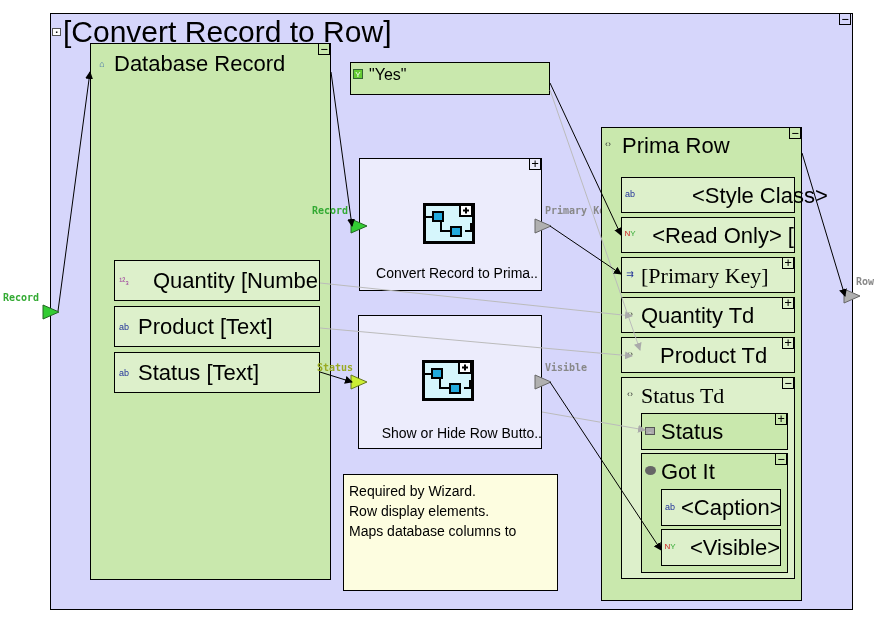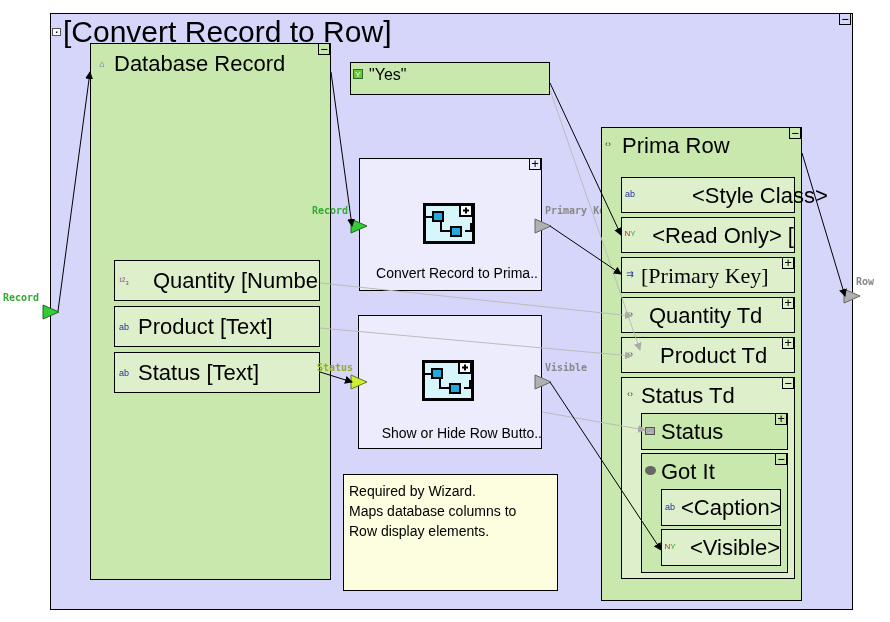--- a/index.html
+++ b/index.html
@@ -93,22 +93,22 @@
     <polygon points="1,1 17,8 1,15" fill="#33cc33" stroke="#226622"></polygon>
   </svg>
 <div class="abs pin-label" style="left:856px;top:276px;color:#888;">Row</div>
 <svg class="abs" style="left:843px;top:288px;" width="18" height="16">
     <polygon points="1,1 17,8 1,15" fill="#b0b0b0" stroke="#666"></polygon>
   </svg>
 
 <div class="abs note" style="left:343px;top:474px;width:215px;height:117px;"></div>
 <div class="abs" style="left:349px;top:481px;font-size:14px;line-height:20px;">
   <div>Required by Wizard.</div>
+  <div>Row display elements.</div>
   <div>Maps database columns to</div>
-  <div>Row display elements.</div>
 </div>
 
 <div class="abs green" style="left:601px;top:127px;width:201px;height:474px;"></div>
 <div class="abs" style="left:605px;top:139px;font-size:9px;color:#333;">‹›</div>
 <div class="abs node-label" style="left:622px;top:133px;">Prima Row</div>
 <div class="abs ctrl" style="left:789px;top:127px;">−</div>
 
 <div class="abs lightgreen" style="left:621px;top:177px;width:174px;height:36px;"></div>
 <div class="abs ficon" style="left:622px;top:187px;color:#223399;">ab</div>
 <div class="abs node-label" style="left:666px;top:183px;margin-left:26px;">&lt;Style Class&gt;</div>
@@ -117,31 +117,31 @@
 <div class="abs ficon" style="left:622px;top:227px;font-size:8px;"><span style="color:#cc2222">N</span><span style="color:#33aa33">Y</span></div>
 <div class="abs node-label" style="left:641px;top:223px;width:153px;">&lt;Read Only&gt; [</div>
 
 <div class="abs lightgreen" style="left:621px;top:257px;width:174px;height:36px;"></div>
 <div class="abs ficon" style="left:622px;top:267px;color:#223399;">⇉</div>
 <div class="abs node-label" style="left:641px;top:263px;font-family:Liberation Serif, serif;">[Primary Key]</div>
 <div class="abs ctrl" style="left:782px;top:257px;">+</div>
 
 <div class="abs lightgreen" style="left:621px;top:297px;width:174px;height:36px;"></div>
 <div class="abs ficon" style="left:622px;top:307px;color:#333;">‹›</div>
-<div class="abs node-label" style="left:641px;top:303px;margin-left:8px;">Quantity Td</div>
+<div class="abs node-label" style="left:641px;top:303px;">Quantity Td</div>
 <div class="abs ctrl" style="left:782px;top:297px;">+</div>
 
 <div class="abs lightgreen" style="left:621px;top:337px;width:174px;height:36px;"></div>
 <div class="abs ficon" style="left:622px;top:347px;color:#333;">‹›</div>
 <div class="abs node-label" style="left:641px;top:343px;margin-left:19px;">Product Td</div>
 <div class="abs ctrl" style="left:782px;top:337px;">+</div>
 
 <div class="abs lightgreen" style="left:621px;top:377px;width:174px;height:202px;"></div>
 <div class="abs ficon" style="left:622px;top:387px;color:#333;">‹›</div>
-<div class="abs node-label" style="left:641px;top:383px;">Status Td</div>
+<div class="abs node-label" style="left:641px;top:383px;font-family:Liberation Serif, serif;">Status Td</div>
 <div class="abs ctrl" style="left:782px;top:377px;">−</div>
 
 <div class="abs green" style="left:641px;top:413px;width:147px;height:37px;"></div>
 <div class="abs" style="left:645px;top:427px;width:10px;height:8px;background:#aaa;border:1px solid #555;font-size:6px;line-height:7px;color:#fff;text-align:center;">..</div>
 <div class="abs node-label" style="left:661px;top:419px;">Status</div>
 <div class="abs ctrl" style="left:775px;top:413px;">+</div>
 
 <div class="abs green" style="left:641px;top:453px;width:147px;height:120px;"></div>
 <div class="abs" style="left:645px;top:466px;width:11px;height:9px;border-radius:50%;background:#666;"></div>
 <div class="abs node-label" style="left:661px;top:459px;">Got It</div>

